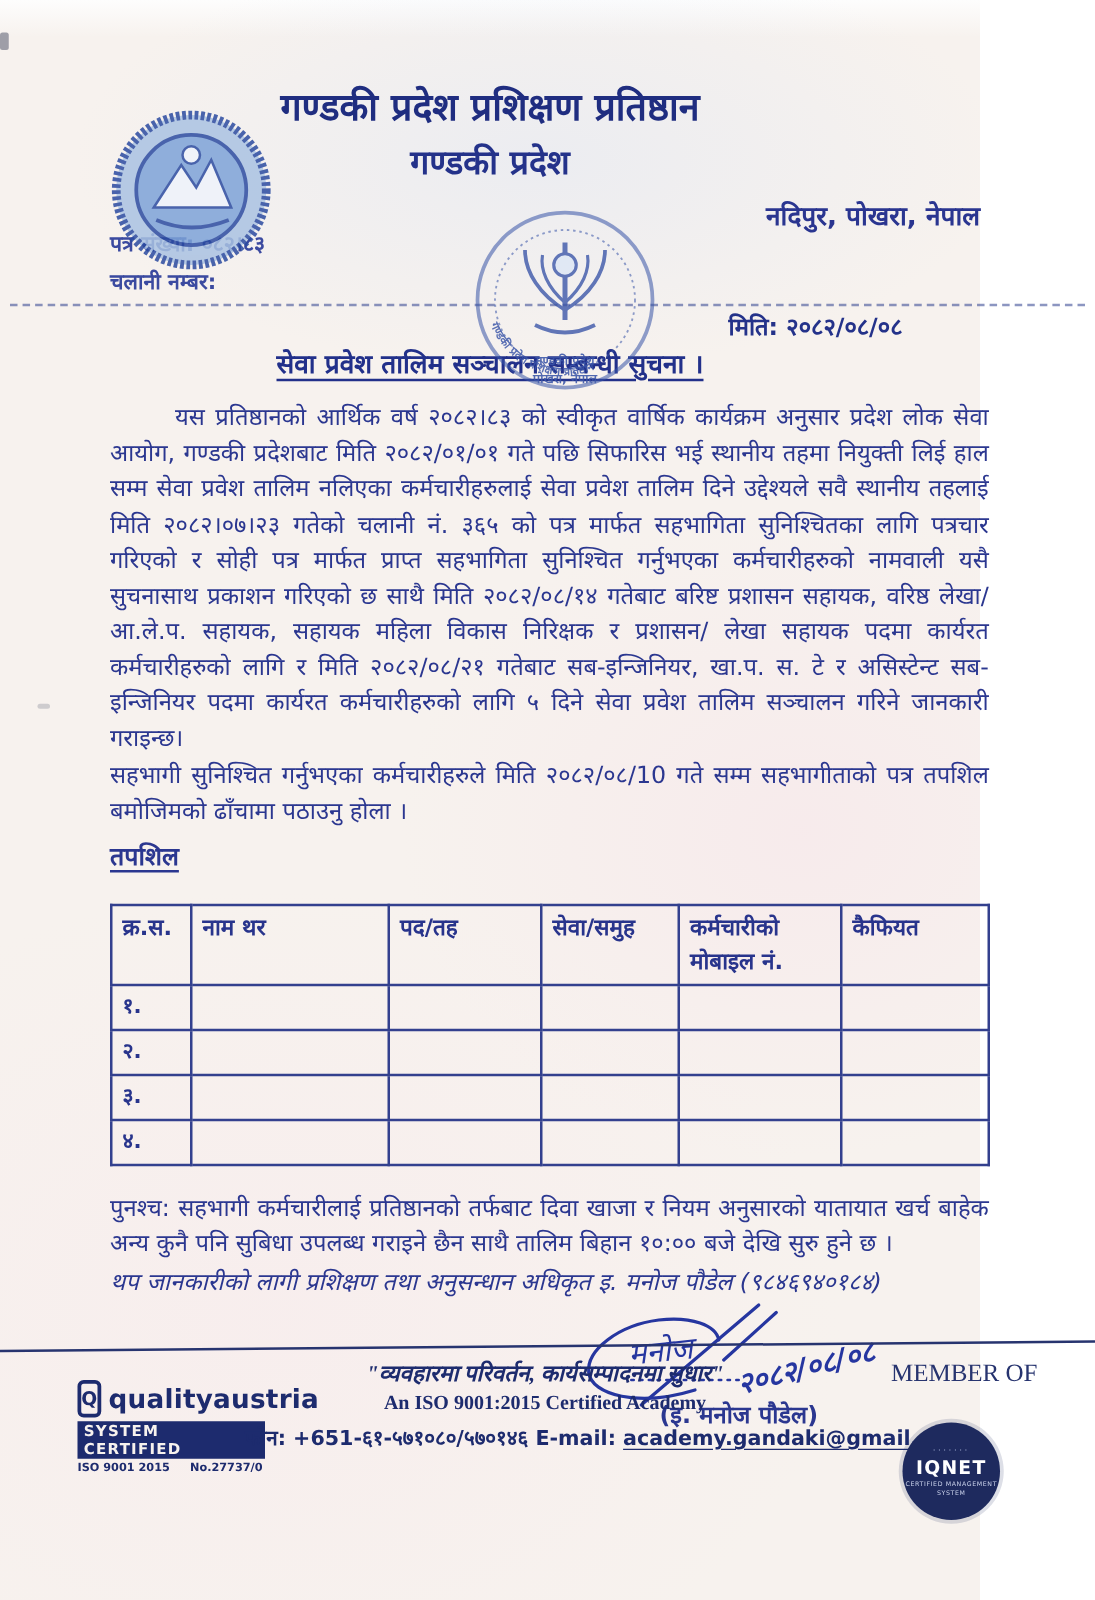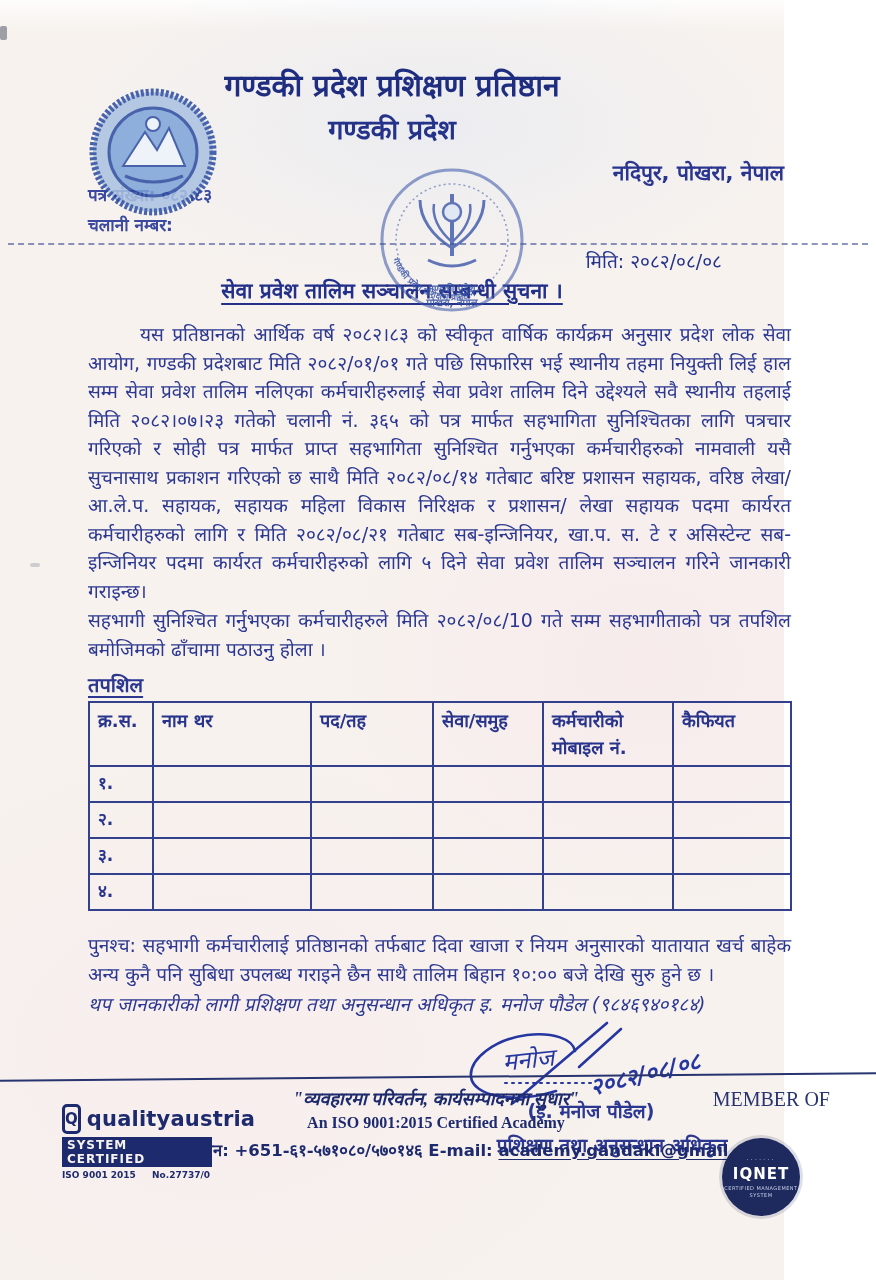--- a/index.html
+++ b/index.html
@@ -19,35 +19,35 @@
   }
   .abs{position:absolute;}
   .u{text-decoration:underline;text-underline-offset:3px;}
 
   
   .org-name{left:0;top:64px;width:100%;text-align:center;font-size:30px;font-weight:bold;color:#1f2d80;}
   .org-province{left:0;top:110px;width:100%;text-align:center;font-size:27px;font-weight:bold;color:#24328a;}
   .org-address{left:0;top:158px;width:100%;text-align:right;font-size:21px;font-weight:bold;color:#2a3590;z-index:1;}
   .letter-no{left:88px;top:183px;font-size:17px;font-weight:bold;color:#3b4aa0;}
   .dispatch-no{left:88px;top:213px;font-size:17px;font-weight:bold;color:#3b4aa0;}
-  .letter-date{right:62px;top:248px;font-size:19px;font-weight:normal;color:#24328a;z-index:3;}
+  .letter-date{right:62px;top:248px;font-size:19px;font-weight:bold;color:#24328a;z-index:3;}
   .hdr-divider{left:8px;top:243px;width:860px;border-top:2px dashed rgba(45,64,142,0.55);z-index:1;}
   .logo-wrap{left:85px;top:80px;z-index:1;}
   .stamp-wrap{left:362px;top:156px;z-index:2;opacity:0.88;}
   .subject{left:0;top:276px;width:100%;text-align:center;font-size:21px;font-weight:bold;color:#22308a;}
   .subject span{text-decoration:underline;text-underline-offset:5px;text-decoration-thickness:2px;}
 
   
   .main{left:88px;top:320px;width:703px;font-size:19px;line-height:1.5;color:#2b3790;}
   .main p{margin:0;text-align:justify;}
   .para1{text-indent:52px;}
   .para2{margin-top:1px !important;}
   .tapasil{display:inline-block;margin-top:7px;font-size:20px;font-weight:bold;text-decoration:underline;text-underline-offset:4px;}
 
-  table.fmt{border-collapse:collapse;width:702px;margin-top:1px;table-layout:fixed;}
+  table.fmt{border-collapse:collapse;width:702px;margin-top:22px;table-layout:fixed;}
   table.fmt th,table.fmt td{border:2px solid #33408e;padding:4px 8px;vertical-align:top;}
   table.fmt th{font-size:18px;font-weight:bold;text-align:left;height:52px;color:#28348c;}
   table.fmt td{height:26px;font-size:17px;font-weight:bold;color:#28348c;}
 
   .postscript{margin-top:20px !important;}
   .contact-note{font-style:italic;margin-top:2px !important;}
 
   
   .sig-block{margin-top:0;margin-left:auto;width:330px;text-align:center;}
   .sig-art{position:relative;height:92px;}
@@ -210,21 +210,20 @@
             <path d="M95 72 C 50 86, 12 76, 10 58 C 8 40, 34 20, 66 16 C 92 13, 112 20, 114 32"></path>
             <path d="M146 4 L 52 84"></path>
             <path d="M160 10 L 118 48"></path>
             <path d="M44 64 L 132 64" stroke-width="2" stroke-dasharray="2 5"></path>
           </g>
           <text x="42" y="50" font-size="24" font-style="italic" fill="#2636a0" transform="rotate(-6 60 46)">मनोज</text>
         </svg>
         <div class="sig-date">२०८२/०८/०८</div>
       </div>
       <div class="sig-name">(इ. मनोज पौडेल)</div>
-      <div class="sig-role">प्रशिक्षण तथा अनुसन्धान अधिकृत</div>
     </div>
   </div>
 
   <div class="abs ftr-divider"></div>
 
   <div class="abs qa-badge">
     <div class="qa-row">
       <div class="qa-q">Q</div>
       <div class="qa-brand">qualityaustria</div>
     </div>

